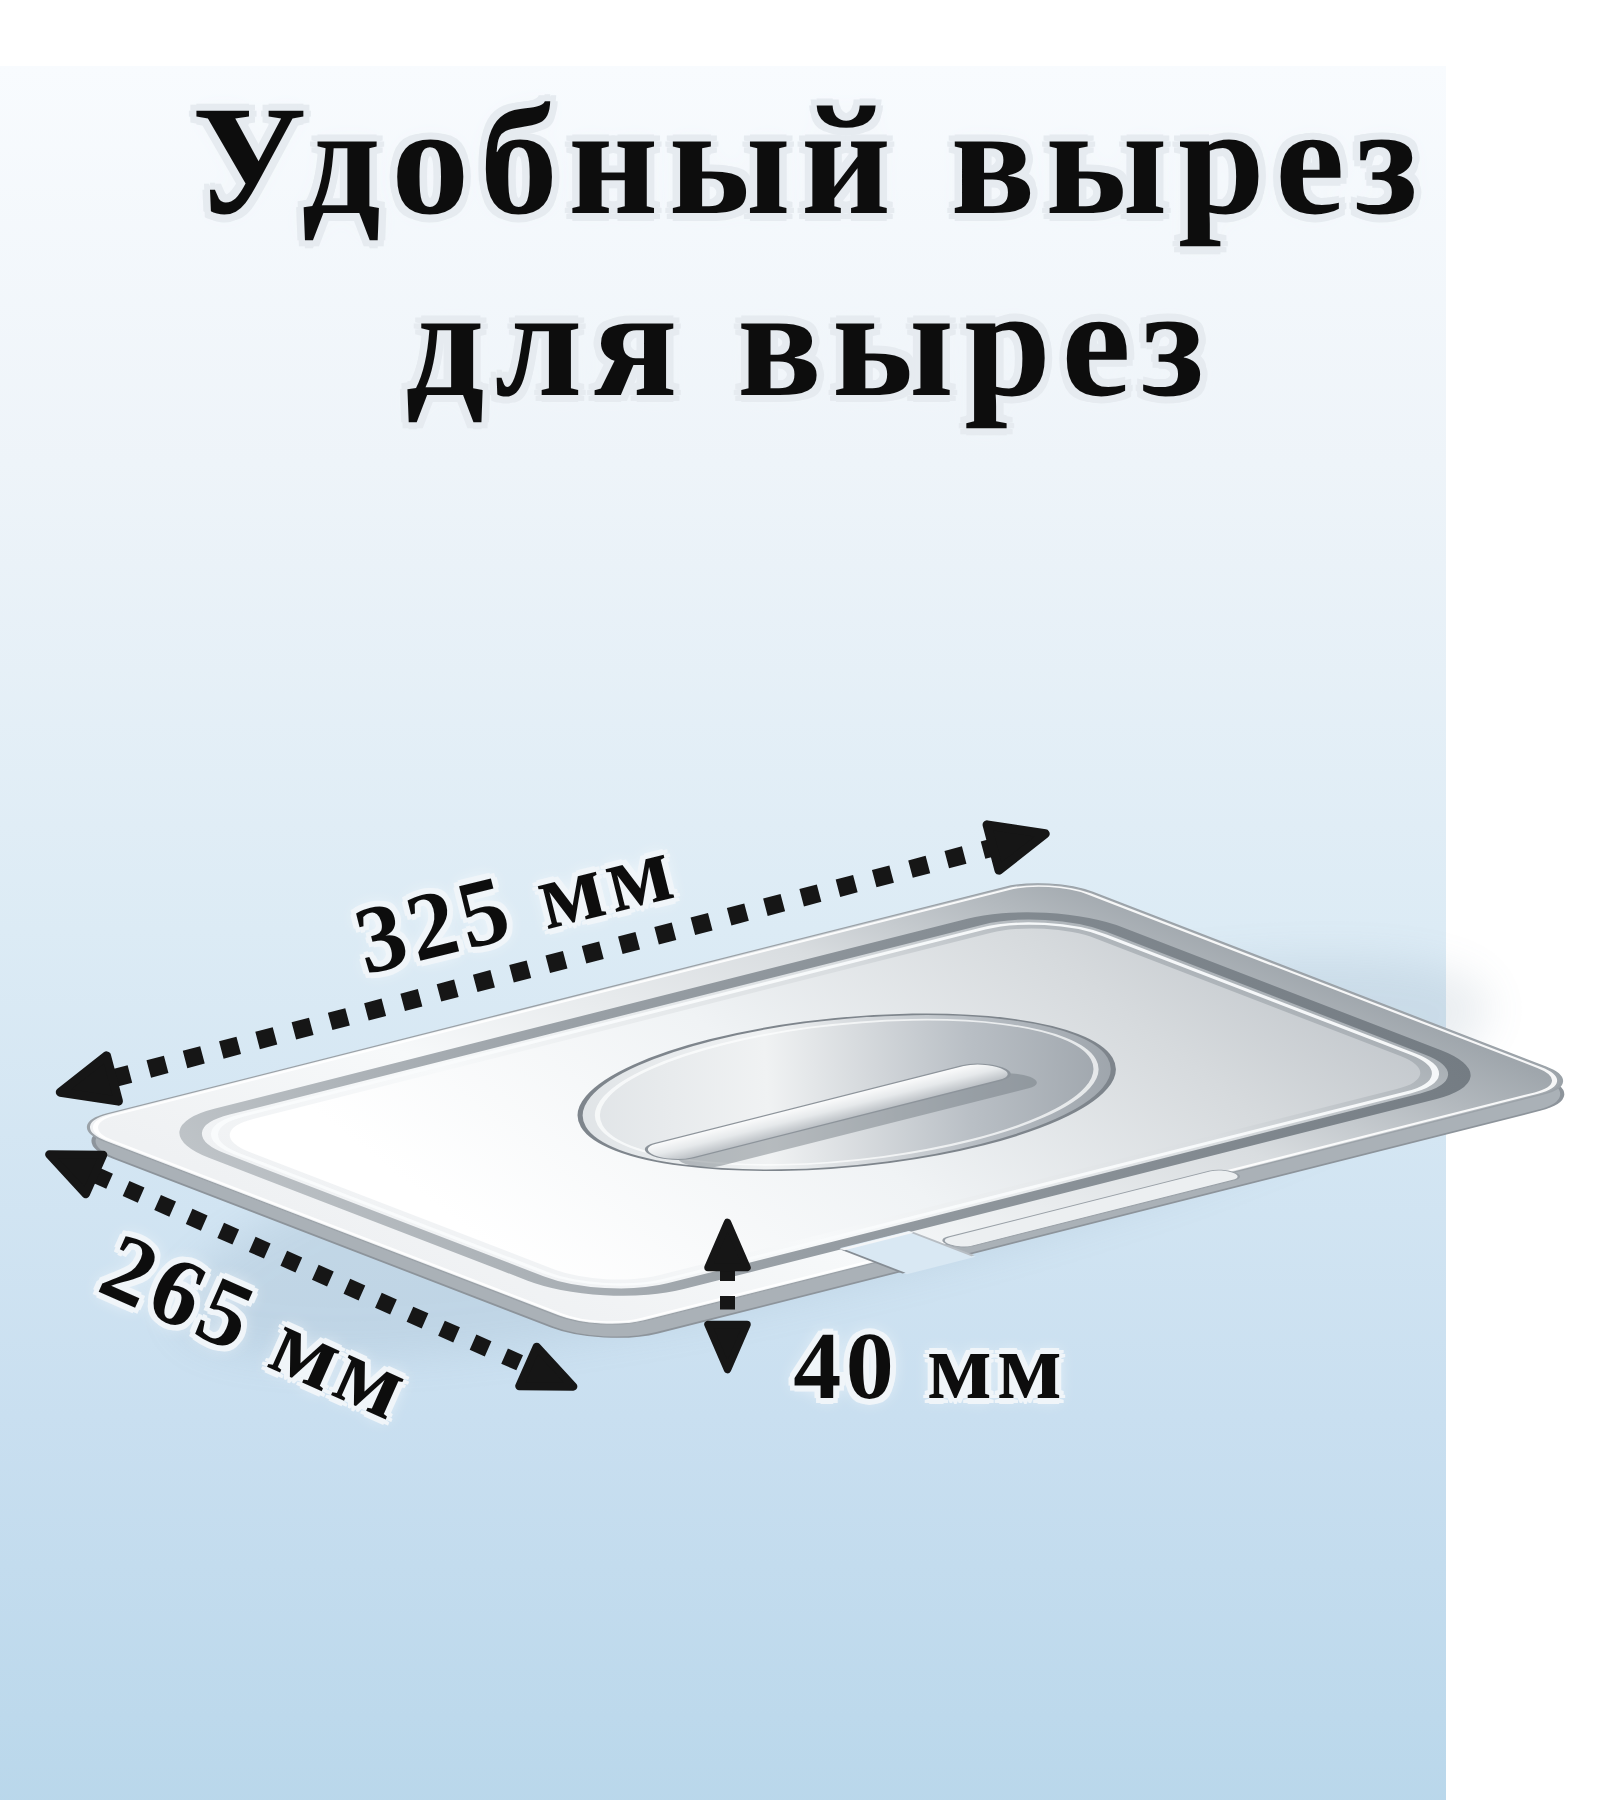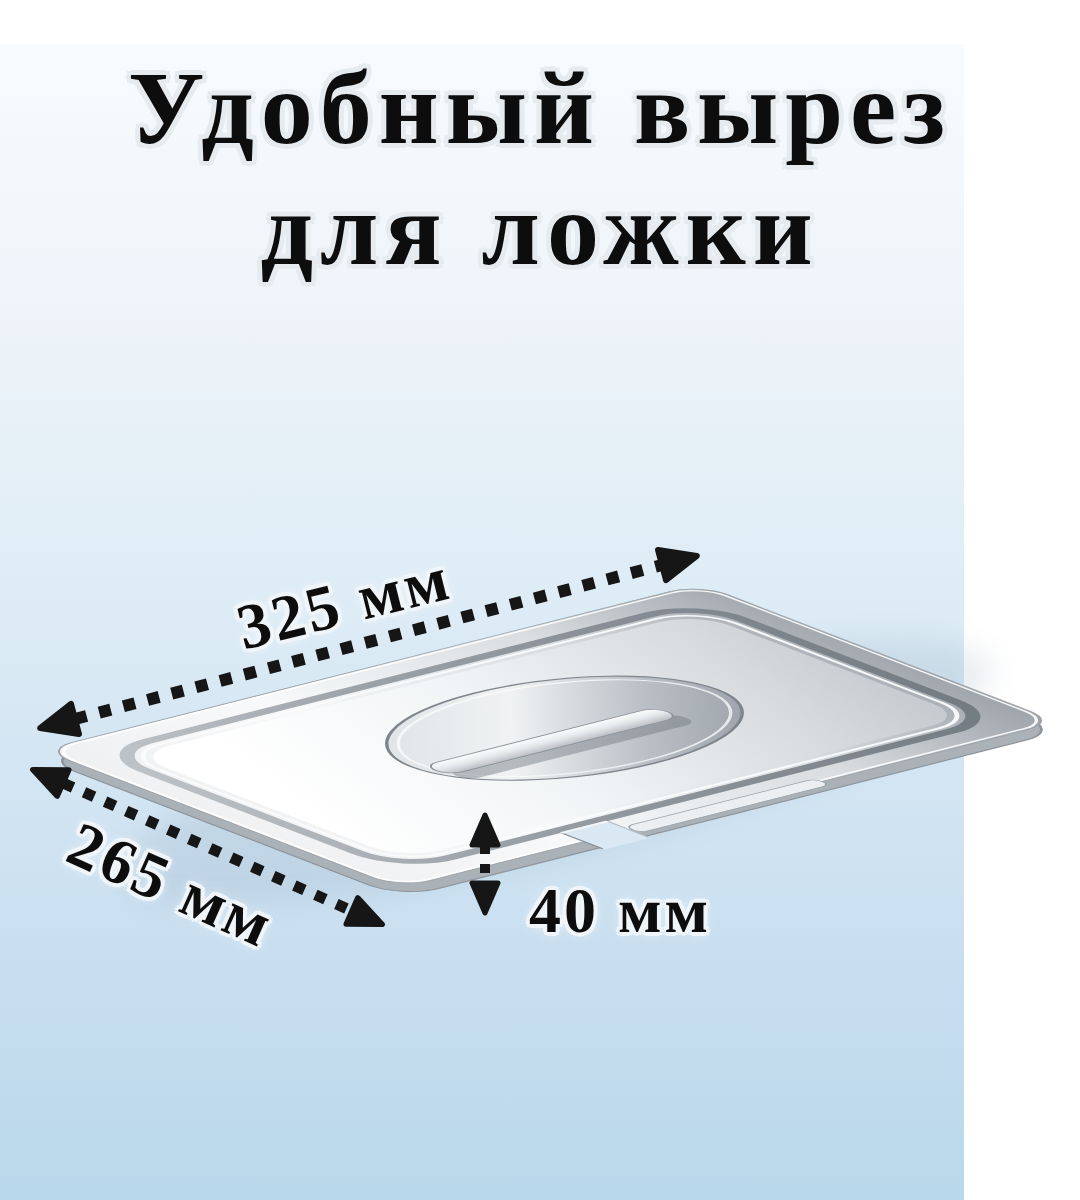--- a/index.html
+++ b/index.html
@@ -51,21 +51,21 @@
   .label-width  { left: 171px; top: 841px; transform: translate(-50%,-50%) rotate(24deg); }
   .label-notch  { left: 620px; top: 867px; transform: translate(-50%,-50%); }
 </style>
 </head>
 <body>
 
 <div class="stage">
 
   <div class="title">
     <div>Удобный вырез</div>
-    <div>для ложки</div>
+    <div>для вырез</div>
   </div>
 
   <svg class="scene" viewBox="0 0 1080 1200" aria-hidden="true">
     <defs>
       <linearGradient id="flangeG" gradientUnits="userSpaceOnUse" x1="0" y1="200" x2="658" y2="250">
         <stop offset="0" stop-color="#eff1f3"></stop>
         <stop offset="0.3" stop-color="#f7f9fa"></stop>
         <stop offset="0.7" stop-color="#d9dde0"></stop>
         <stop offset="1" stop-color="#9fa6ac"></stop>
       </linearGradient>

